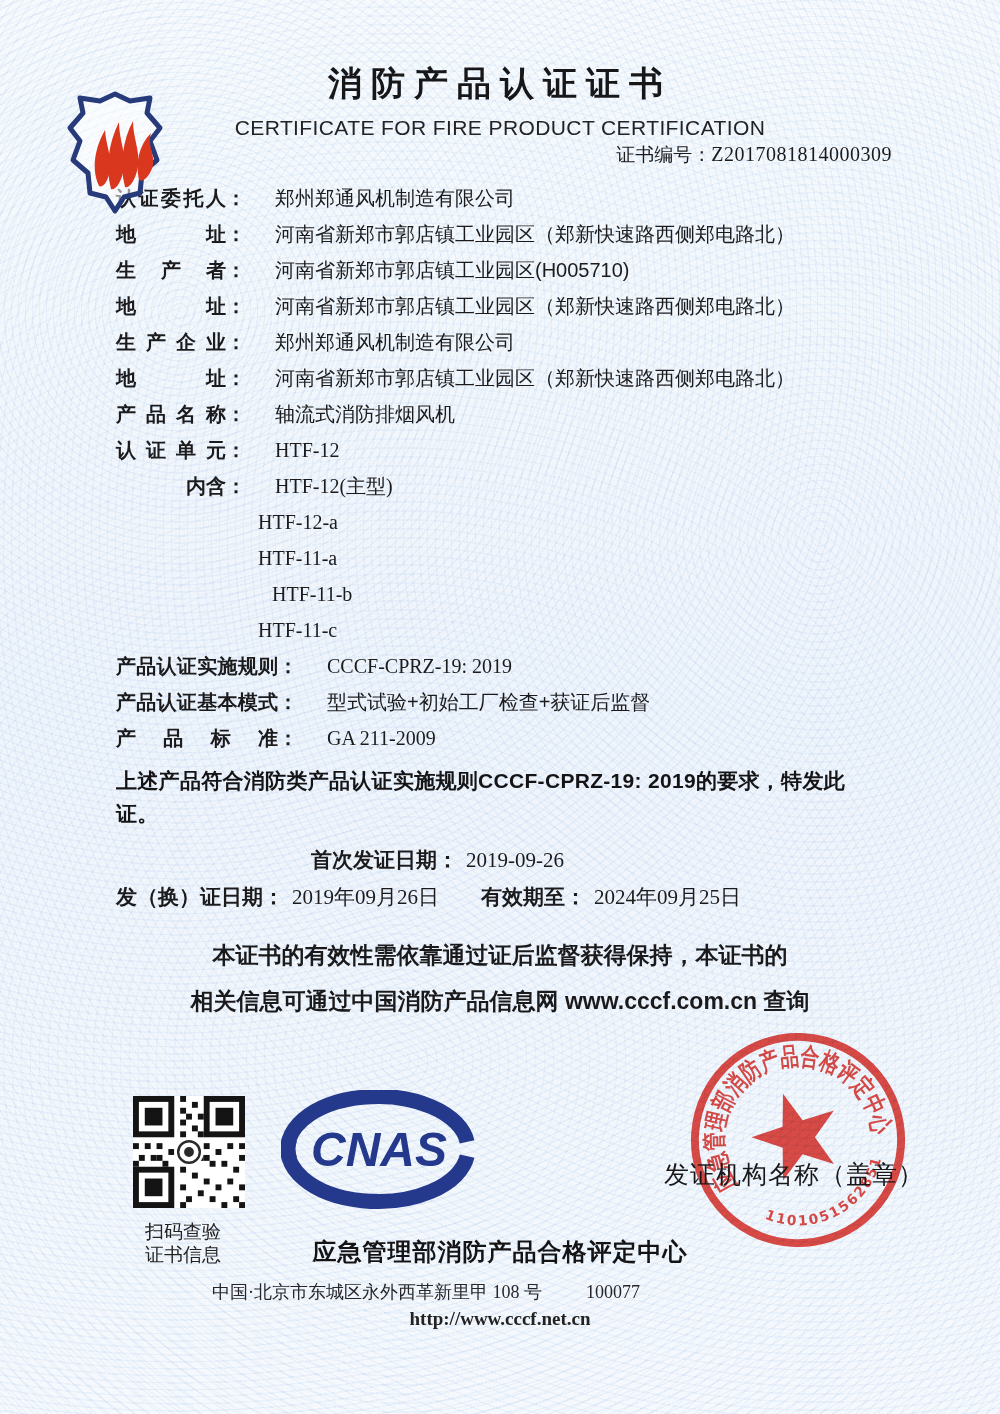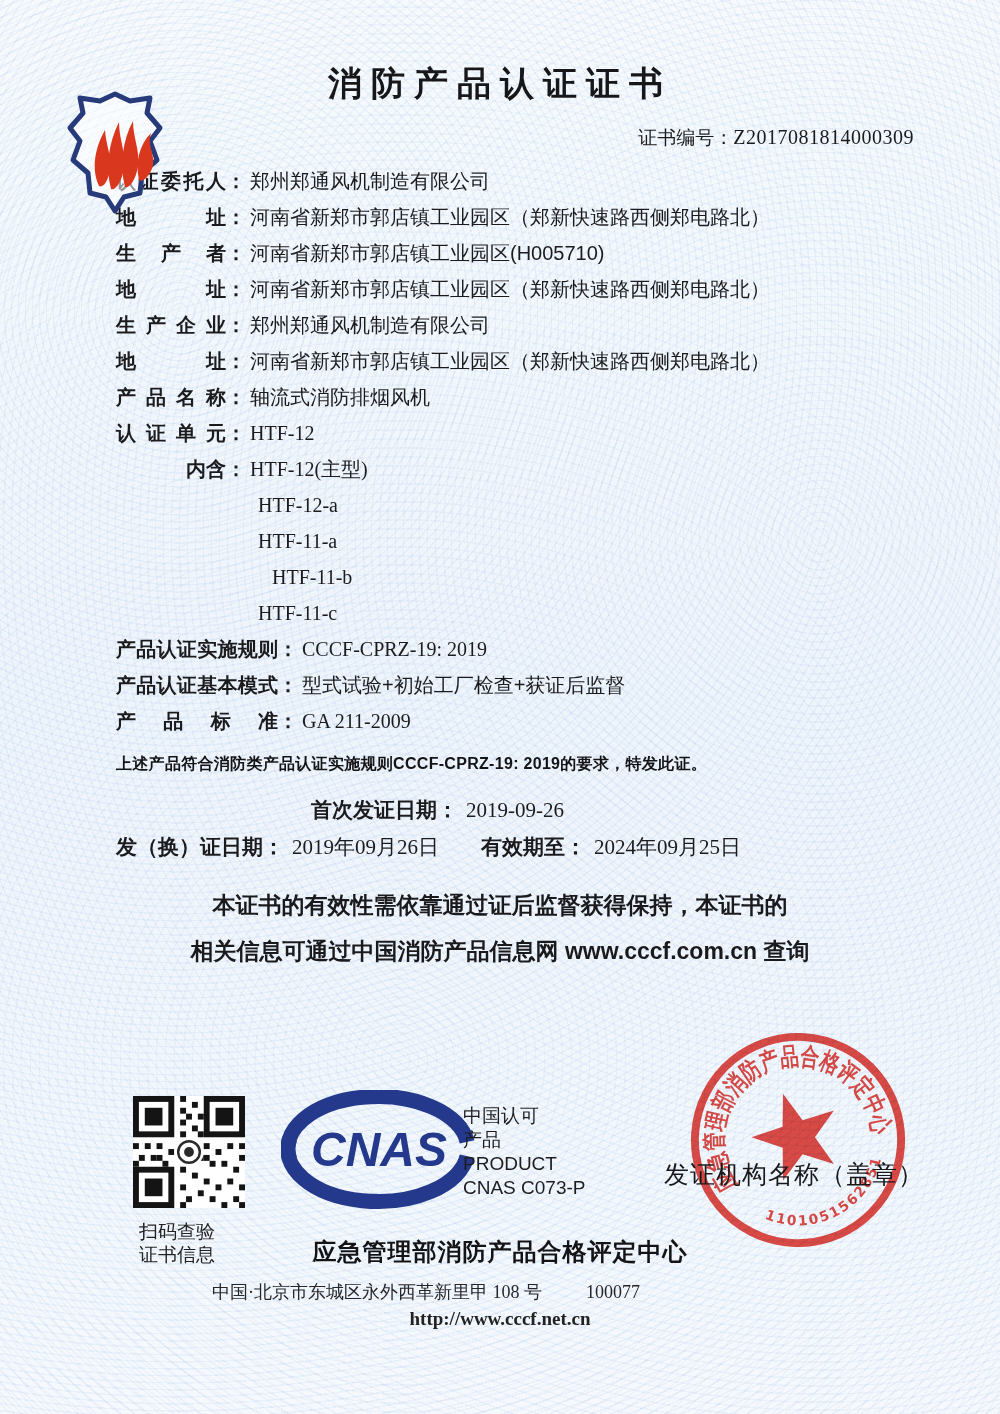--- a/index.html
+++ b/index.html
@@ -11,41 +11,41 @@
     background-image:
       repeating-radial-gradient(circle at 18% 22%, rgba(125,165,220,0.10) 0 1.5px, rgba(255,255,255,0) 1.5px 7px),
       repeating-radial-gradient(circle at 82% 38%, rgba(125,165,220,0.09) 0 1.5px, rgba(255,255,255,0) 1.5px 8px),
       repeating-radial-gradient(circle at 40% 75%, rgba(125,165,220,0.08) 0 1.5px, rgba(255,255,255,0) 1.5px 9px),
       linear-gradient(180deg,#f6fafd 0%,#eef4fb 50%,#f5f9fd 100%);
   }
   .serif{font-family:"Liberation Serif","DejaVu Serif",serif;}
   .logo{position:absolute;left:62px;top:88px;}
   .title{padding-top:61px;text-align:center;font-size:34px;font-weight:700;letter-spacing:9px;color:#17171a;}
   .subtitle{margin-top:9px;text-align:center;font-size:21px;letter-spacing:0.4px;color:#232326;font-weight:400;}
-  .certno{margin-top:18px;padding-right:86px;text-align:right;font-size:19px;}
+  .certno{margin-top:2px;padding-right:108px;text-align:right;font-size:19px;}
   .certno .lbl{font-weight:500;}
   .certno .val{font-size:20px;letter-spacing:0.5px;}
   .body{margin-top:12px;padding:0 135px 0 116px;}
   .row{display:flex;align-items:center;height:36px;font-size:20px;}
   .flabel{display:inline-block;width:110px;font-weight:700;text-align:justify;text-align-last:justify;white-space:nowrap;}
   .flabel.ralign{text-align:right;text-align-last:right;}
   .fcolon{display:inline-block;width:20px;font-weight:700;text-align:left;}
-  .fval{margin-left:4px;white-space:nowrap;}
+  .fval{margin-left:29px;white-space:nowrap;}
   .row.sub{padding-left:142px;}
   .rlabel{display:inline-block;width:162px;font-weight:700;text-align:justify;text-align-last:justify;white-space:nowrap;}
-  .statement{margin-top:8px;font-size:16px;font-weight:700;line-height:33px;letter-spacing:0.3px;color:#141416;}
+  .statement{margin-top:8px;font-size:21px;font-weight:700;line-height:33px;letter-spacing:0.3px;color:#141416;}
   .issue-first{margin-top:12px;margin-left:195px;font-size:21px;height:36px;display:flex;align-items:center;}
   .issue-line{font-size:21px;height:38px;display:flex;align-items:center;}
   .blabel{font-weight:700;}
   .dval{margin-left:8px;}
   .gap{width:42px;}
   .notice{margin-top:16px;text-align:center;font-size:23px;line-height:46px;font-weight:600;color:#1a1a1c;}
   
   .qr-block{position:absolute;left:133px;top:1096px;width:130px;}
-  .qr-caption{margin-top:8px;margin-left:6px;font-size:19px;line-height:23px;color:#222;}
+  .qr-caption{margin-top:8px;margin-left:12px;font-size:19px;line-height:23px;color:#222;}
   .cnas-logo{position:absolute;left:281px;top:1090px;}
   .cnas-text{position:absolute;left:463px;top:1104px;font-size:19px;line-height:24px;color:#1d1d20;}
   .seal{position:absolute;left:684px;top:1026px;z-index:1;mix-blend-mode:multiply;opacity:0.92;}
   .seal-caption{position:absolute;left:664px;top:1158px;z-index:2;font-size:25px;letter-spacing:1px;font-family:"Liberation Serif","DejaVu Serif",serif;color:#18181a;}
   .footer-org{position:absolute;left:0;top:1236px;width:1000px;text-align:center;font-size:24px;font-weight:700;letter-spacing:1px;color:#141416;}
   .footer-addr{position:absolute;left:0;top:1280px;width:852px;text-align:center;font-size:18px;color:#26262a;font-family:"Liberation Serif","DejaVu Serif",serif;}
   .footer-addr .pc{margin-left:44px;}
   .footer-url{position:absolute;left:0;top:1308px;width:1000px;text-align:center;font-size:19px;font-weight:700;color:#222;font-family:"Liberation Serif","DejaVu Serif",serif;}
 </style>
 </head>
@@ -55,20 +55,21 @@
 
   <svg class="logo" width="106" height="130" viewBox="0 0 106 130">
     <path d="M53 6 L68 13 L88 10 L85 25 L98 40 L88 53 L95 72 L80 85 L78 105 L62 109 L53 123 L44 109 L28 105 L26 85 L11 72 L18 53 L8 40 L21 25 L18 10 L38 13 Z" fill="rgba(255,255,255,0.55)" stroke="#273a7a" stroke-width="5" stroke-linejoin="round"></path>
     <path d="M37 98 C29 80 33 60 43 42 C44 58 50 68 48 82 C46 94 41 100 37 98 Z" fill="#d9381f"></path>
     <path d="M49 101 C43 78 47 54 57 34 C57 52 64 64 62 80 C60 94 53 103 49 101 Z" fill="#d9381f"></path>
     <path d="M63 99 C57 76 61 52 71 33 C71 50 78 62 76 78 C74 92 67 101 63 99 Z" fill="#d9381f"></path>
     <path d="M77 92 C73 75 77 57 89 45 C85 59 93 65 91 77 C89 87 81 95 77 92 Z" fill="#d9381f"></path>
   </svg>
 
   <div class="title">消防产品认证证书</div>
+  <div class="subtitle">CERTIFICATE FOR FIRE PRODUCT CERTIFICATION</div>
 
   <div class="certno">
     <span class="lbl">证书编号：</span><span class="val serif">Z2017081814000309</span>
   </div>
 
   <div class="body">
     <div class="row">
       <span class="flabel">认证委托人</span>
         <span class="fcolon">：</span>
         <span class="fval">郑州郑通风机制造有限公司</span>
@@ -232,26 +233,20 @@
       <div>证书信息</div>
     </div>
   </div>
 
   <svg class="cnas-logo" width="196" height="120" viewBox="0 0 196 120">
     <path d="M9 69.8 A90 52 0 1 1 186.1 51.8" fill="none" stroke="#24388c" stroke-width="15"></path>
     <path d="M186.1 66.2 A90 52 0 1 1 9 48.2" fill="none" stroke="#24388c" stroke-width="15"></path>
     <text x="98" y="76" text-anchor="middle" font-size="48" font-weight="bold" font-style="italic" font-family="Liberation Sans, DejaVu Sans, sans-serif" fill="#24388c">CNAS</text>
   </svg>
 
-  <div class="cnas-text">
-    <div>中国认可</div>
-    <div>产品</div>
-    <div>PRODUCT</div>
-    <div>CNAS C073-P</div>
-  </div>
 
   <div class="seal-caption">发证机构名称（盖章）</div>
 
   <svg class="seal" width="228" height="228" viewBox="0 0 230 230">
     <g transform="rotate(-18 115 115)">
       <circle cx="115" cy="115" r="104" fill="none" stroke="#e23c36" stroke-width="8"></circle>
       <path id="sealTop" d="M43.6 141 A76 76 0 1 1 186.4 141" fill="none"></path>
       <text font-size="25" font-weight="bold" fill="#e23c36" font-family="DejaVu Sans, sans-serif">
         <textPath href="#sealTop" startOffset="2" textLength="282" lengthAdjust="spacingAndGlyphs">应急管理部消防产品合格评定中心</textPath>
       </text>

